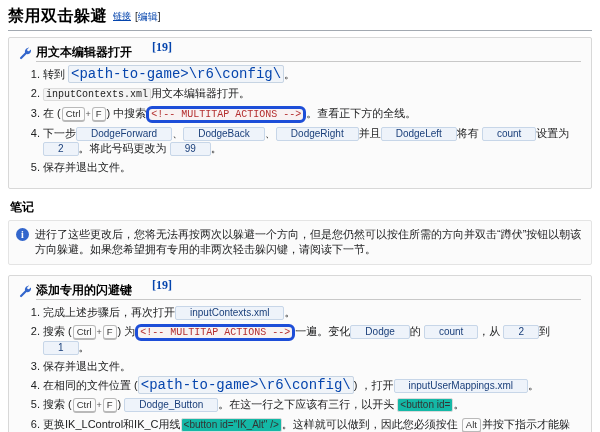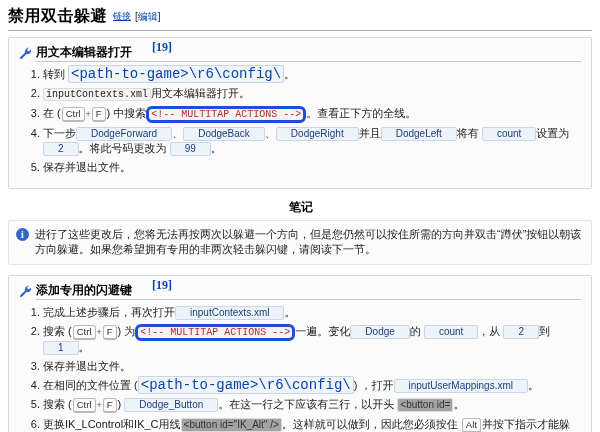--- a/index.html
+++ b/index.html
@@ -159,38 +159,37 @@
     border: 1px solid #c7d6e8;
     border-radius: 2px;
     padding: 0 14px;
     font-size: 10px;
     color: #1a3f7a;
     line-height: 12px;
     white-space: nowrap;
   }
   .tok-plain {
     display: inline-block;
-    background: #a3a3a3;
+    background: #14b8a6;
     border: 1px solid #dadada;
     border-radius: 2px;
     padding: 0 2px;
     font-size: 10px;
     color: #333;
     line-height: 12px;
     white-space: nowrap;
   }
 
   
   .note-title {
     font-weight: bold;
     font-size: 12px;
     font-family: "Liberation Serif", serif;
     margin: 9px 0 4px 2px;
     color: #000;
-    text-align: center;
   }
   .note-body {
     display: flex;
     align-items: flex-start;
     background: #fbfbfb;
     border: 1px solid #e4e4e4;
     border-radius: 2px;
     padding: 6px 8px 7px 7px;
   }
   .info-icon {

